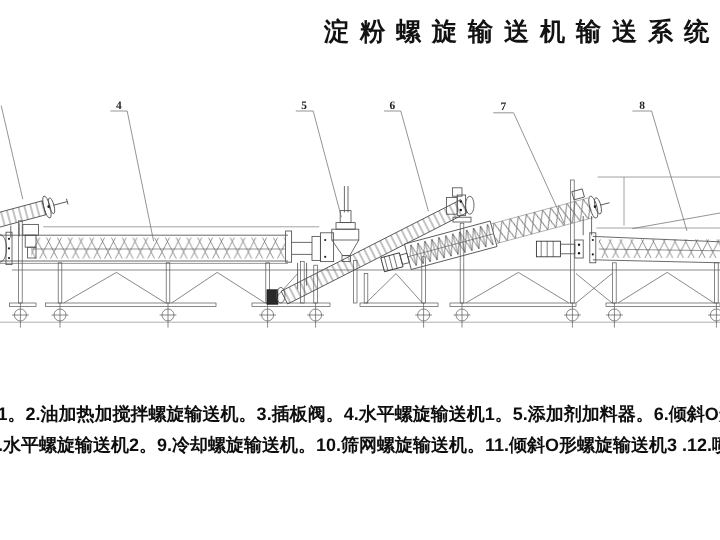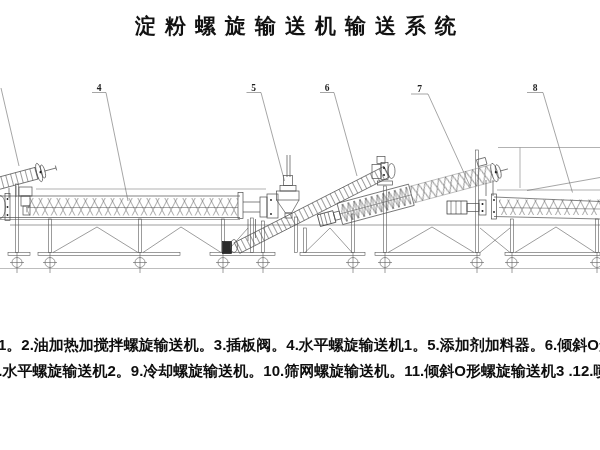--- a/index.html
+++ b/index.html
@@ -2,21 +2,21 @@
 <html><head>
 <meta charset="utf-8">
 <style>
   html,body{margin:0;padding:0;}
   body{
     width:600px;height:450px;position:relative;overflow:hidden;
     background:#ffffff;font-family:"Liberation Sans",sans-serif;
   }
   .stage{position:absolute;inset:0;width:600px;height:450px;}
   .title{
-    position:absolute;top:12px;left:0;right:0;text-align:center;
+    position:absolute;top:12px;left:0;right:0;text-align:right;
     font-family:"Liberation Serif","DejaVu Serif",serif;
     font-size:21px;font-weight:bold;color:#121212;
     letter-spacing:9px;white-space:nowrap;
   }
   .caption{
     position:absolute;white-space:nowrap;color:#0e0e0e;
     font-family:"Liberation Sans","DejaVu Sans",sans-serif;
     font-weight:bold;font-size:15px;
   }
   .cap1{top:336px;left:-2px;}

